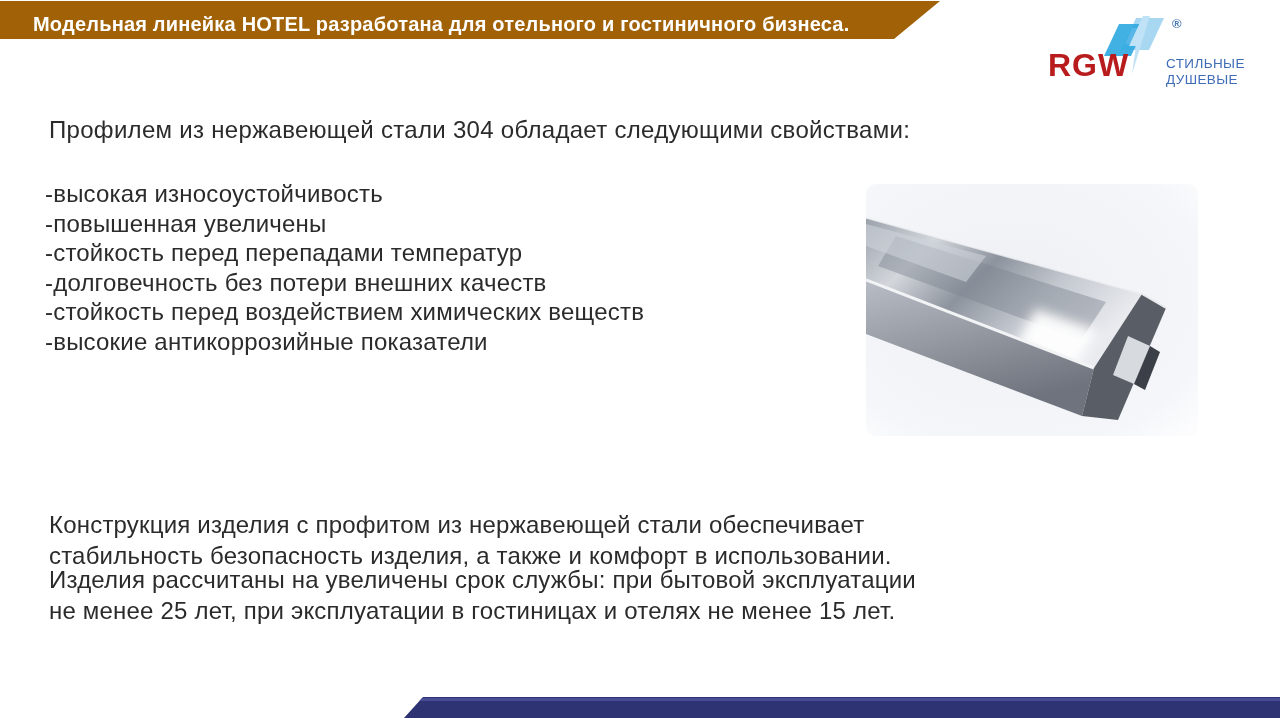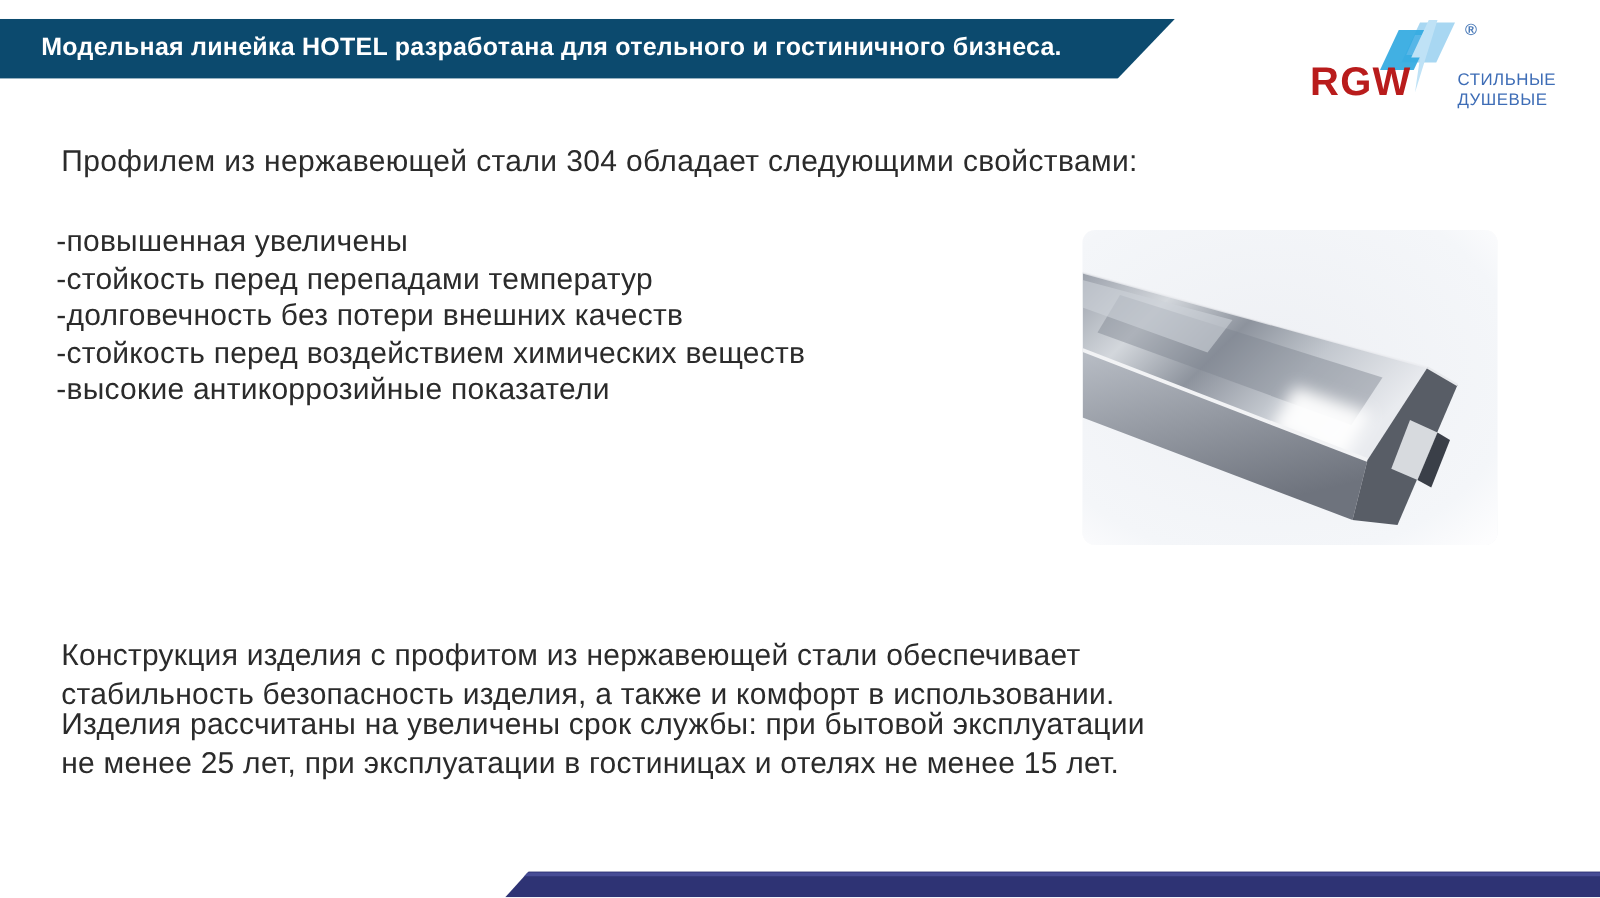--- a/index.html
+++ b/index.html
@@ -5,22 +5,22 @@
   html,body{margin:0;padding:0;}
   body{
     width:1280px;height:718px;position:relative;overflow:hidden;
     background:#ffffff;
     font-family:"Liberation Sans", sans-serif;
     color:#2e2e2e;
   }
 
   
   .top-banner{
-    position:absolute;left:0;top:15px;width:940px;height:48px;
-    background:#0c4a6e;
+    position:absolute;left:0;top:1px;width:940px;height:38px;
+    background:#a16207;
     clip-path:polygon(0 0,100% 0,calc(100% - 46px) 100%,0 100%);
   }
   .top-banner .banner-text{
     display:block;line-height:46px;padding-left:33px;
     font-size:20px;font-weight:600;color:#ffffff;letter-spacing:.2px;
     white-space:nowrap;
   }
 
   
   .logo{position:absolute;left:1040px;top:12px;width:230px;height:82px;}
@@ -98,20 +98,21 @@
     <span class="logo-wordmark">RGW</span>
     <div class="logo-tagline">
       <div>СТИЛЬНЫЕ</div>
       <div>ДУШЕВЫЕ</div>
     </div>
   </div>
 
   <div class="heading">Профилем из нержавеющей стали 304 обладает следующими свойствами:</div>
 
   <div class="props">
+    <div class="prop-item">-высокая износоустойчивость</div>
     <div class="prop-item">-повышенная увеличены</div>
     <div class="prop-item">-стойкость перед перепадами температур</div>
     <div class="prop-item">-долговечность без потери внешних качеств</div>
     <div class="prop-item">-стойкость перед воздействием химических веществ</div>
     <div class="prop-item">-высокие антикоррозийные показатели</div>
   </div>
 
   <div class="photo">
     <svg viewBox="0 0 332 252" xmlns="http://www.w3.org/2000/svg">
       <defs>

